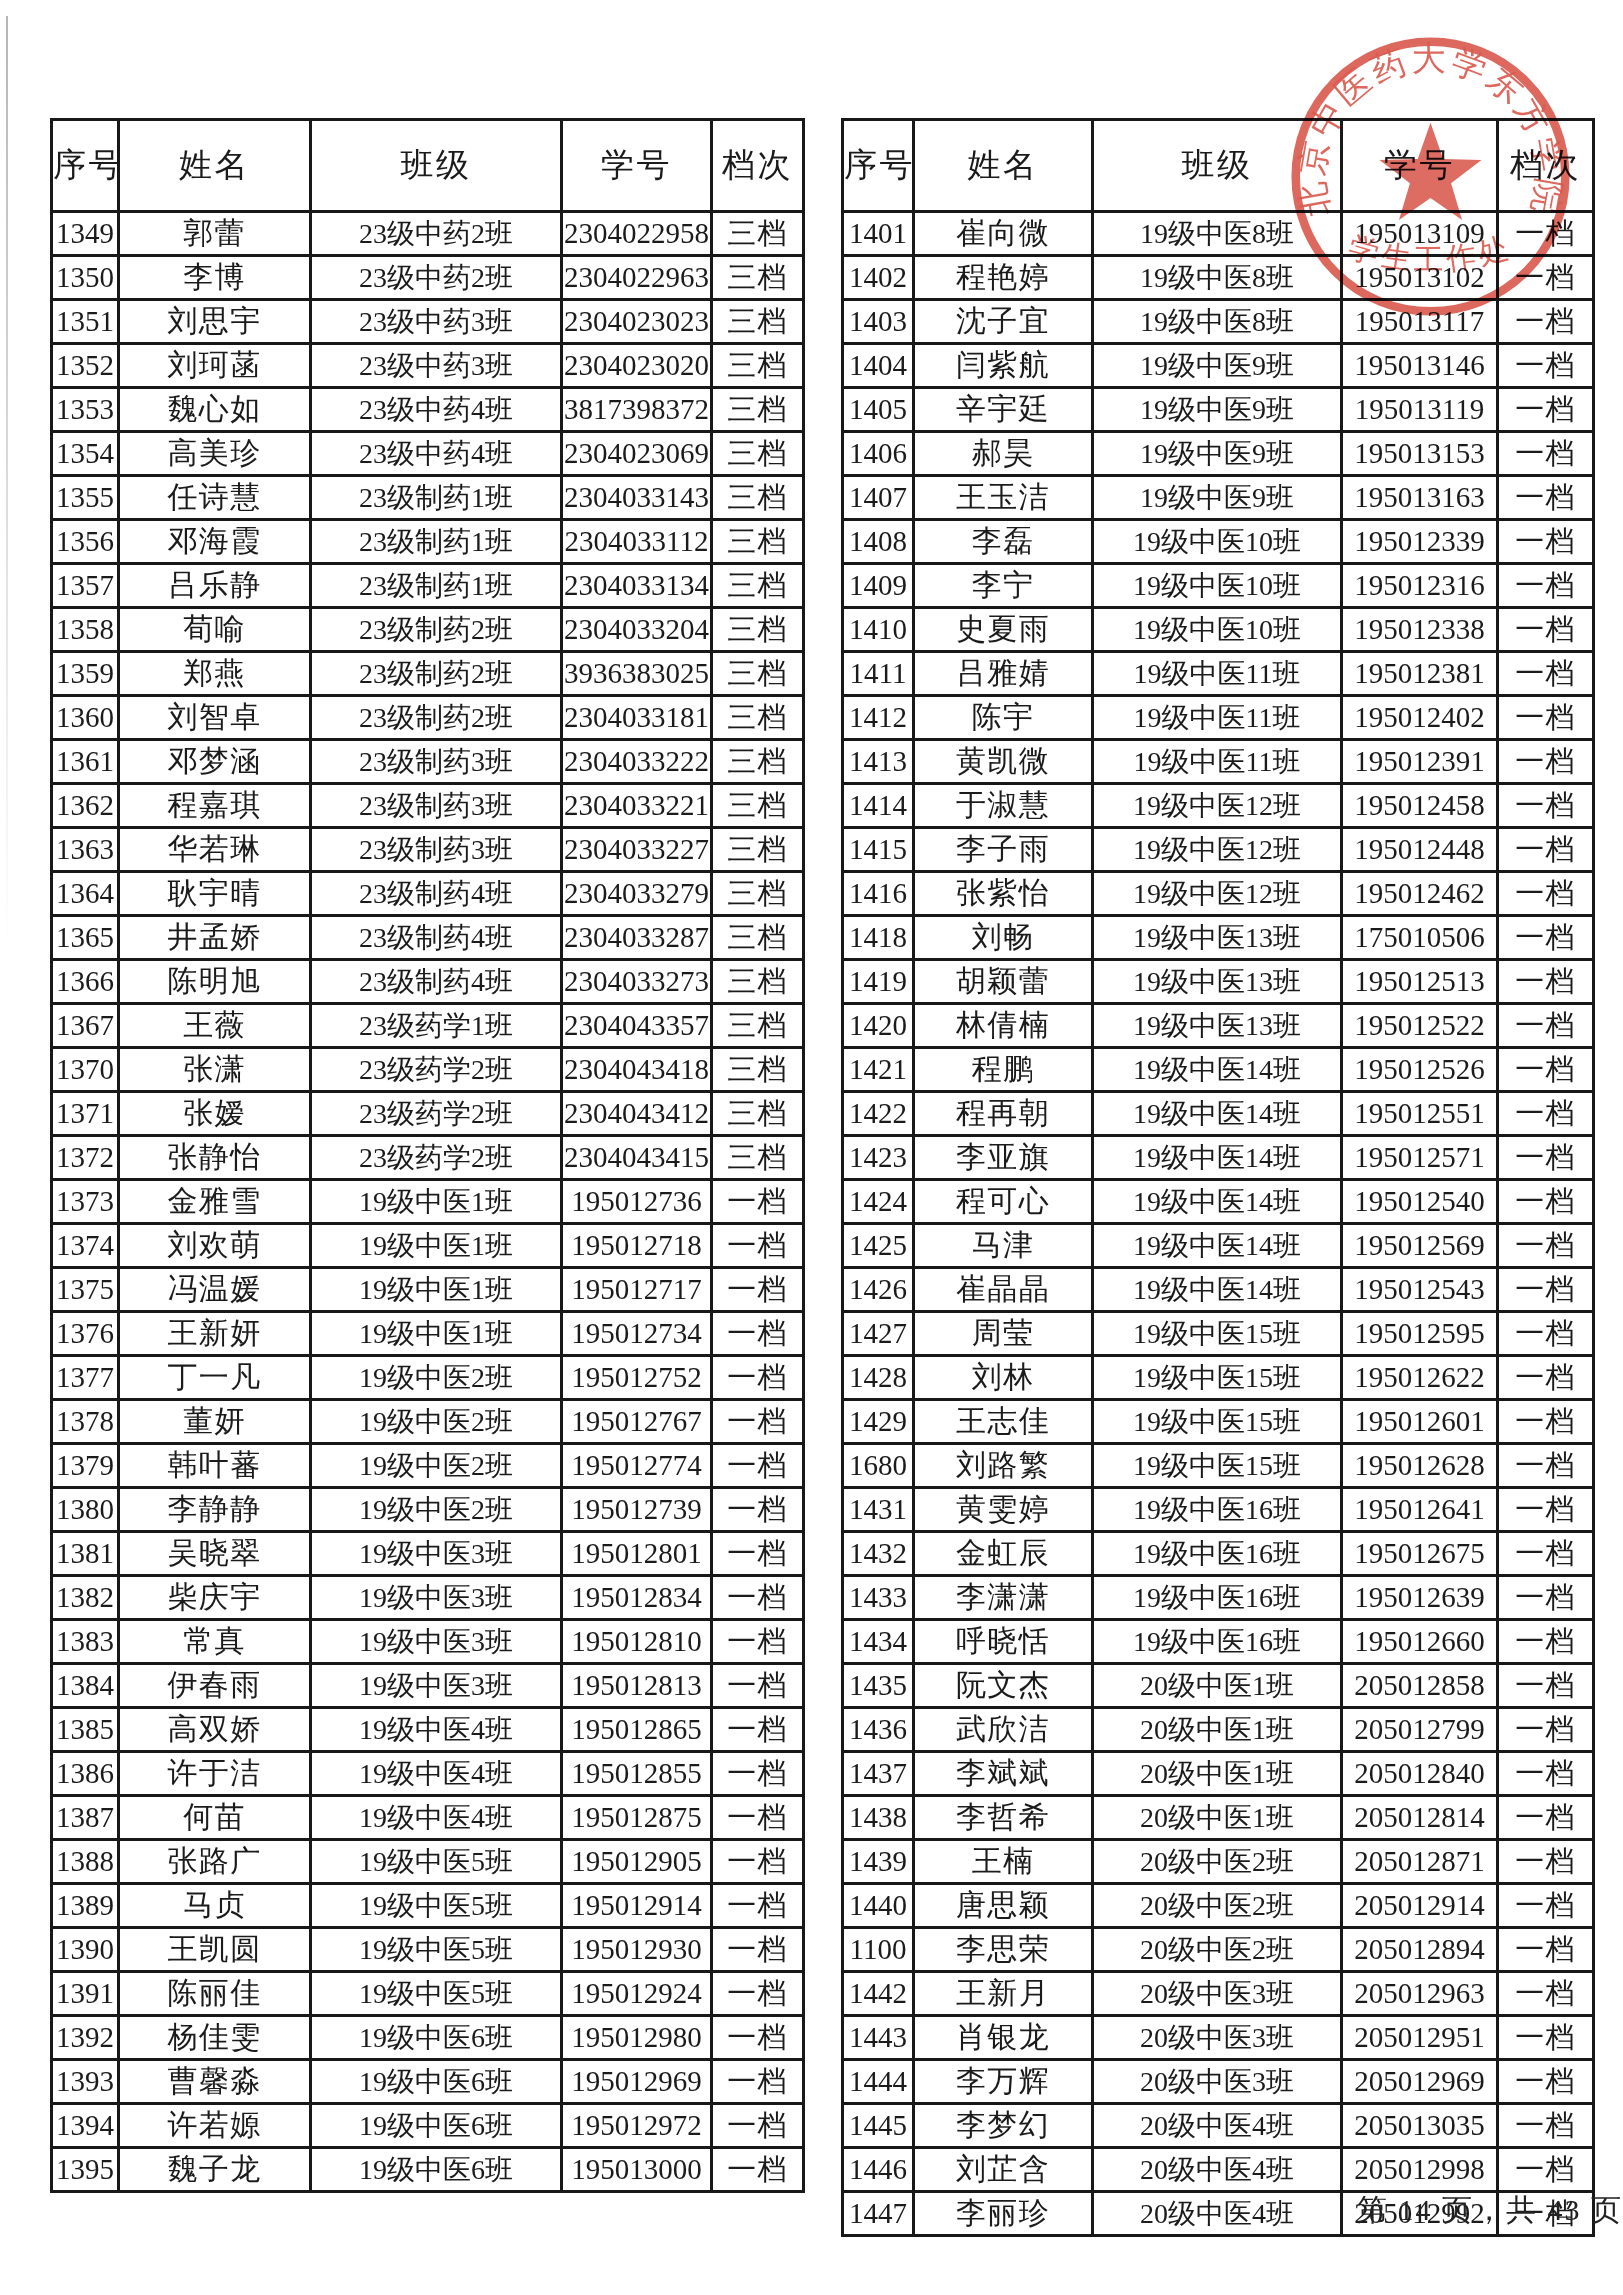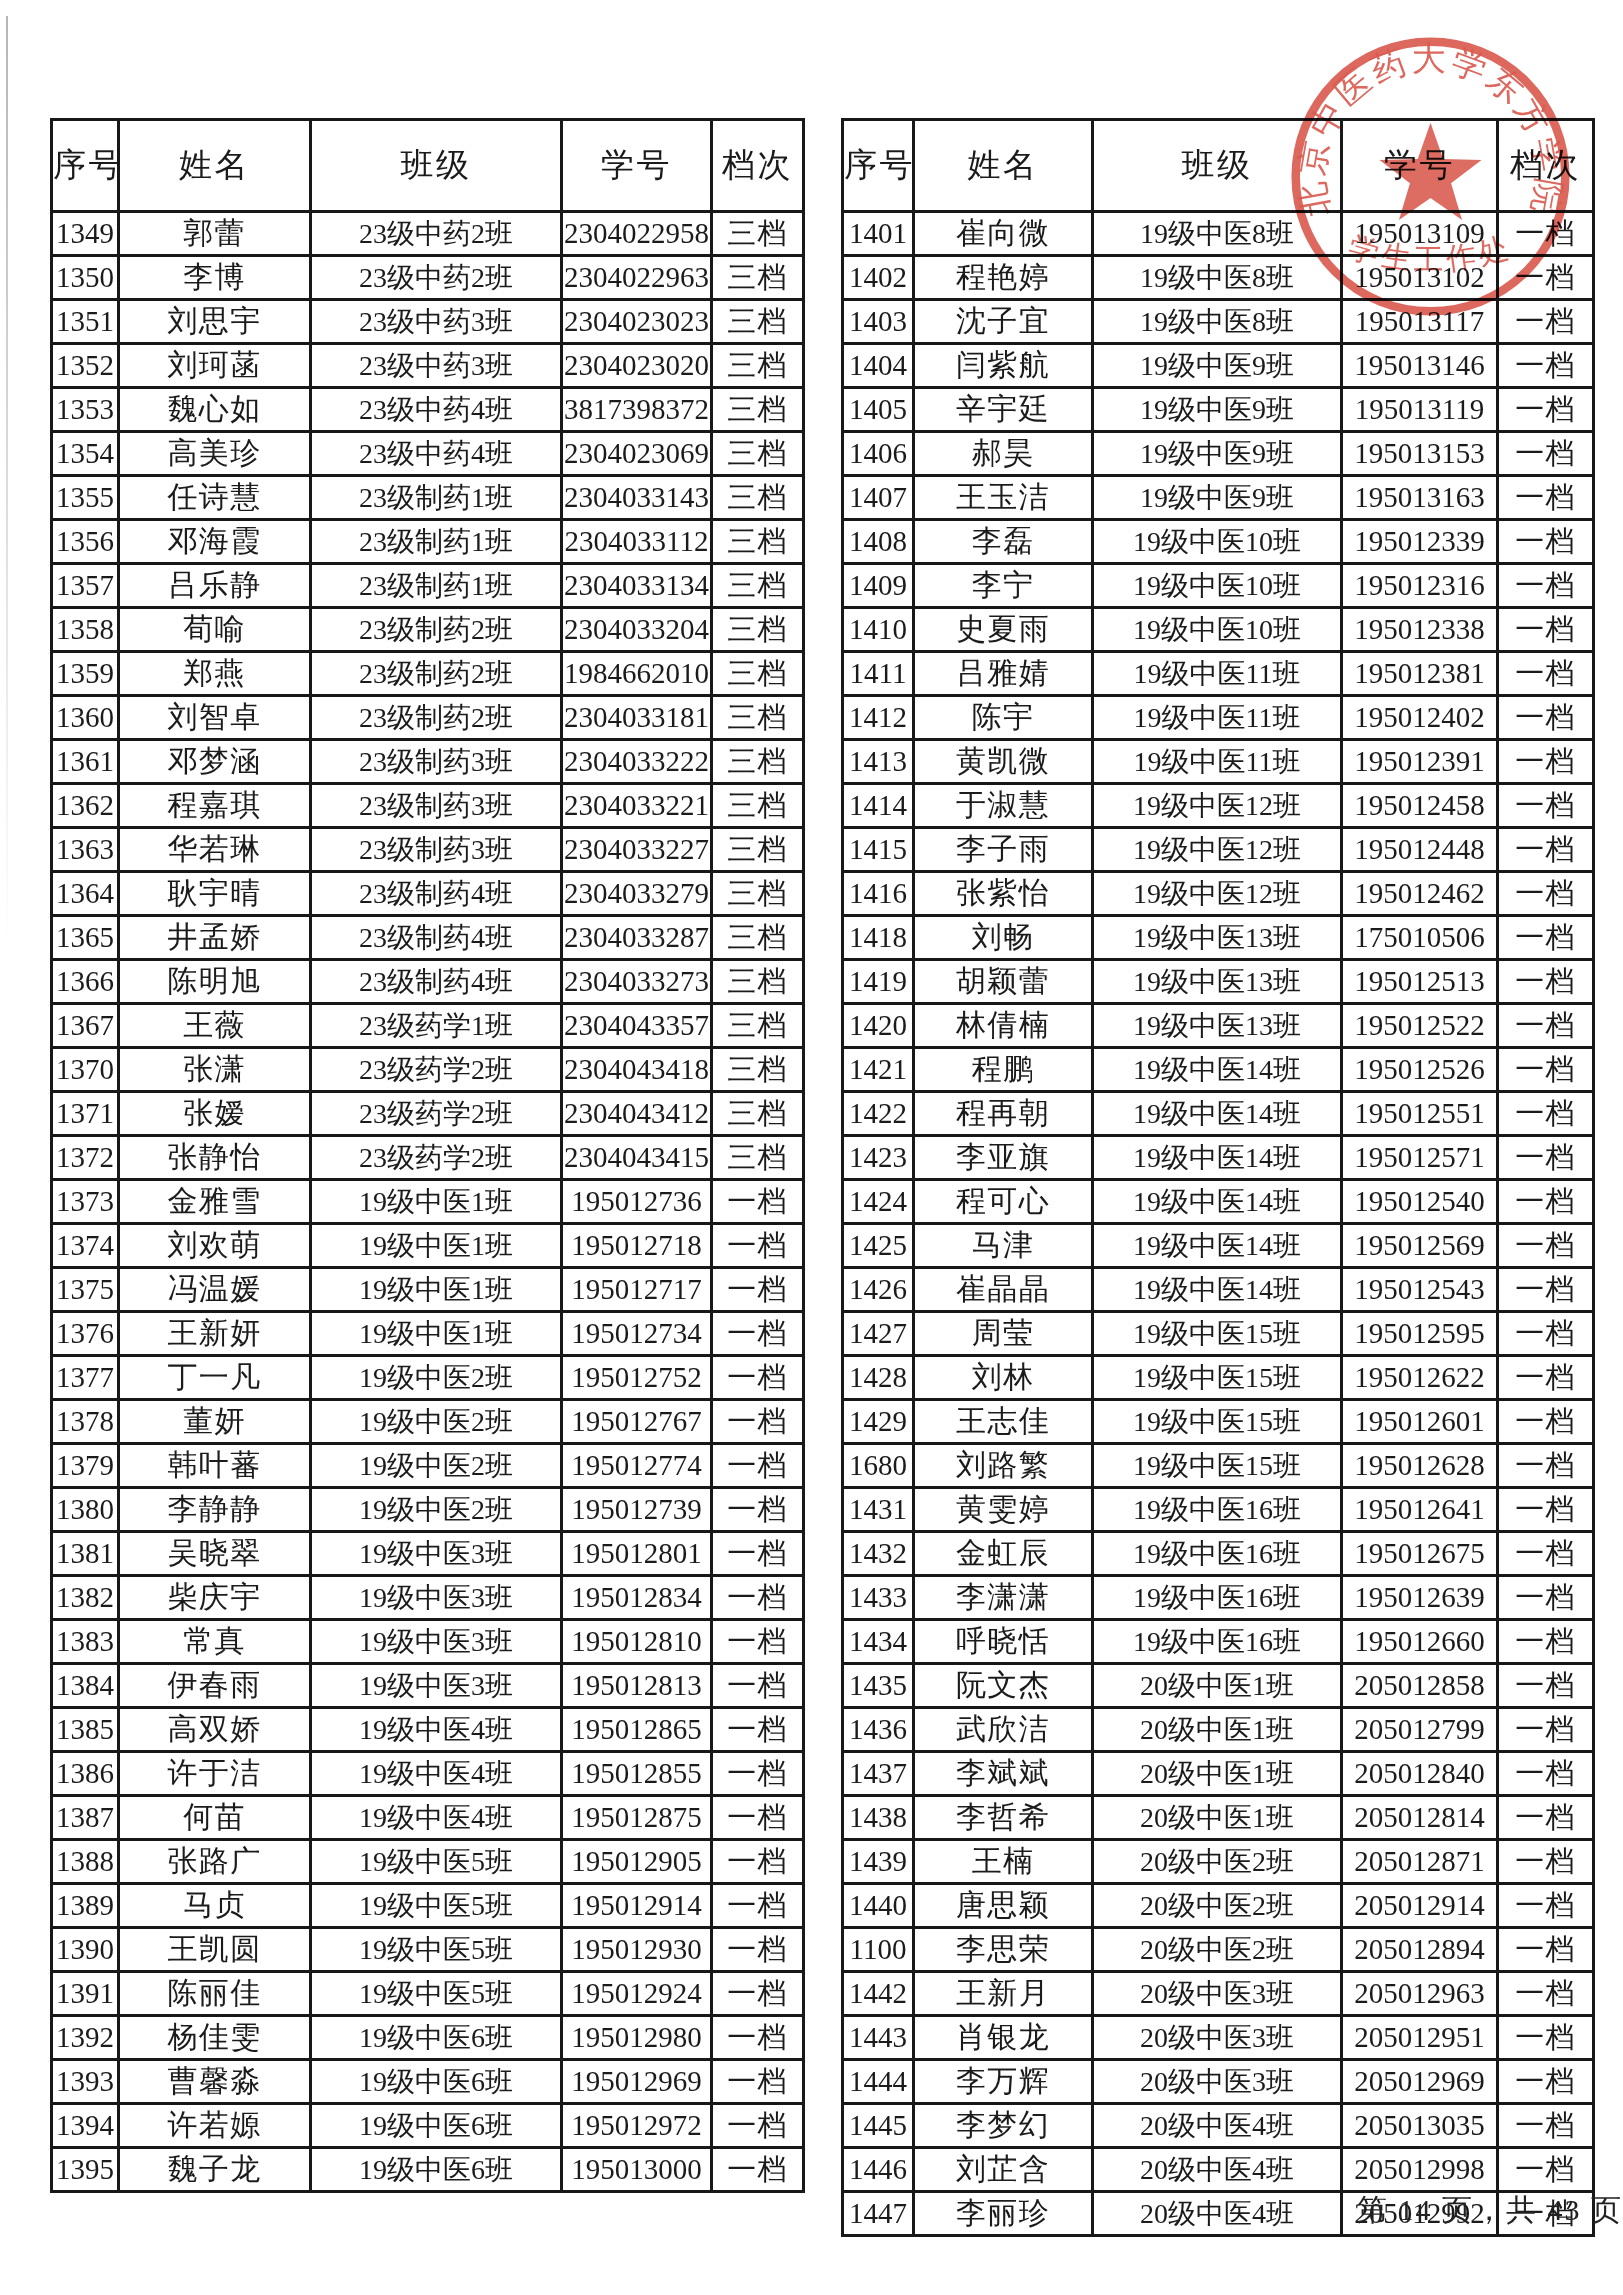--- a/index.html
+++ b/index.html
@@ -138,21 +138,21 @@
         <td>1358</td>
         <td>荀喻</td>
         <td>23级制药2班</td>
         <td>2304033204</td>
         <td>三档</td>
       </tr>
       <tr>
         <td>1359</td>
         <td>郑燕</td>
         <td>23级制药2班</td>
-        <td>1984662010</td>
+        <td>3936383025</td>
         <td>三档</td>
       </tr>
       <tr>
         <td>1360</td>
         <td>刘智卓</td>
         <td>23级制药2班</td>
         <td>2304033181</td>
         <td>三档</td>
       </tr>
       <tr>

